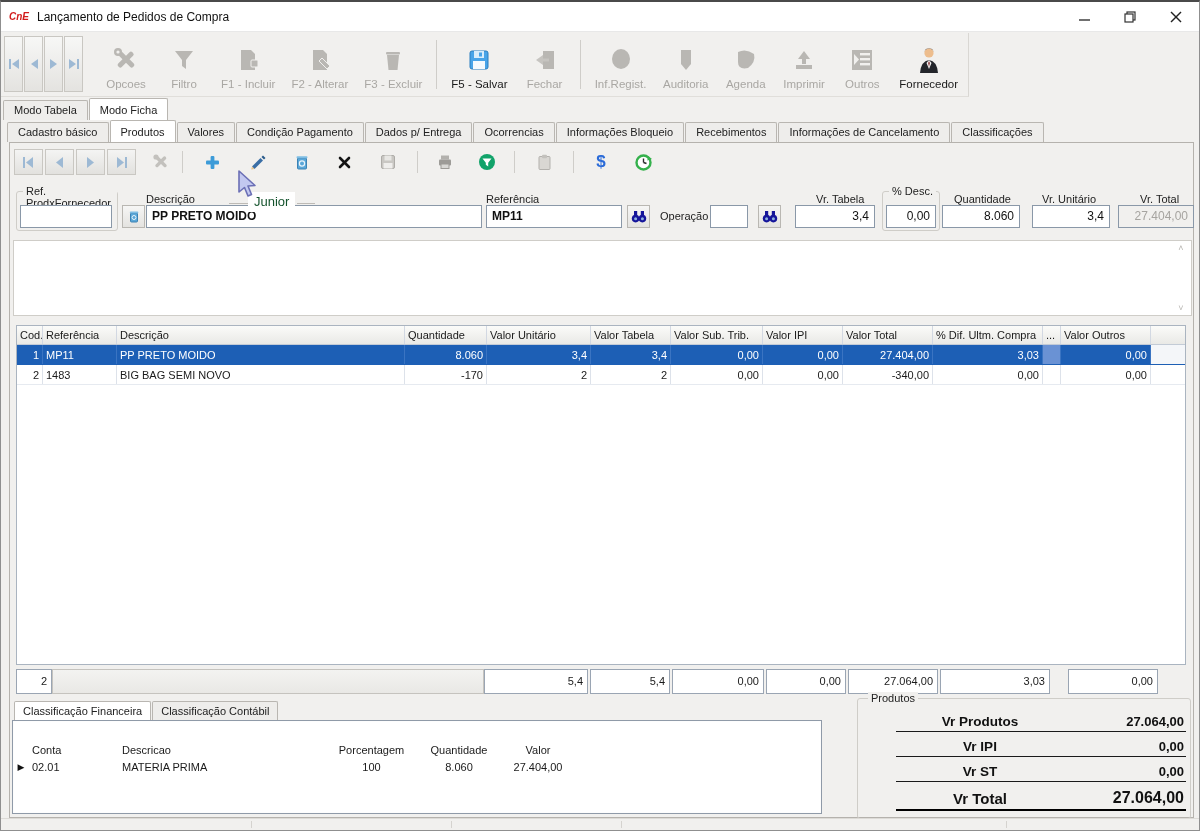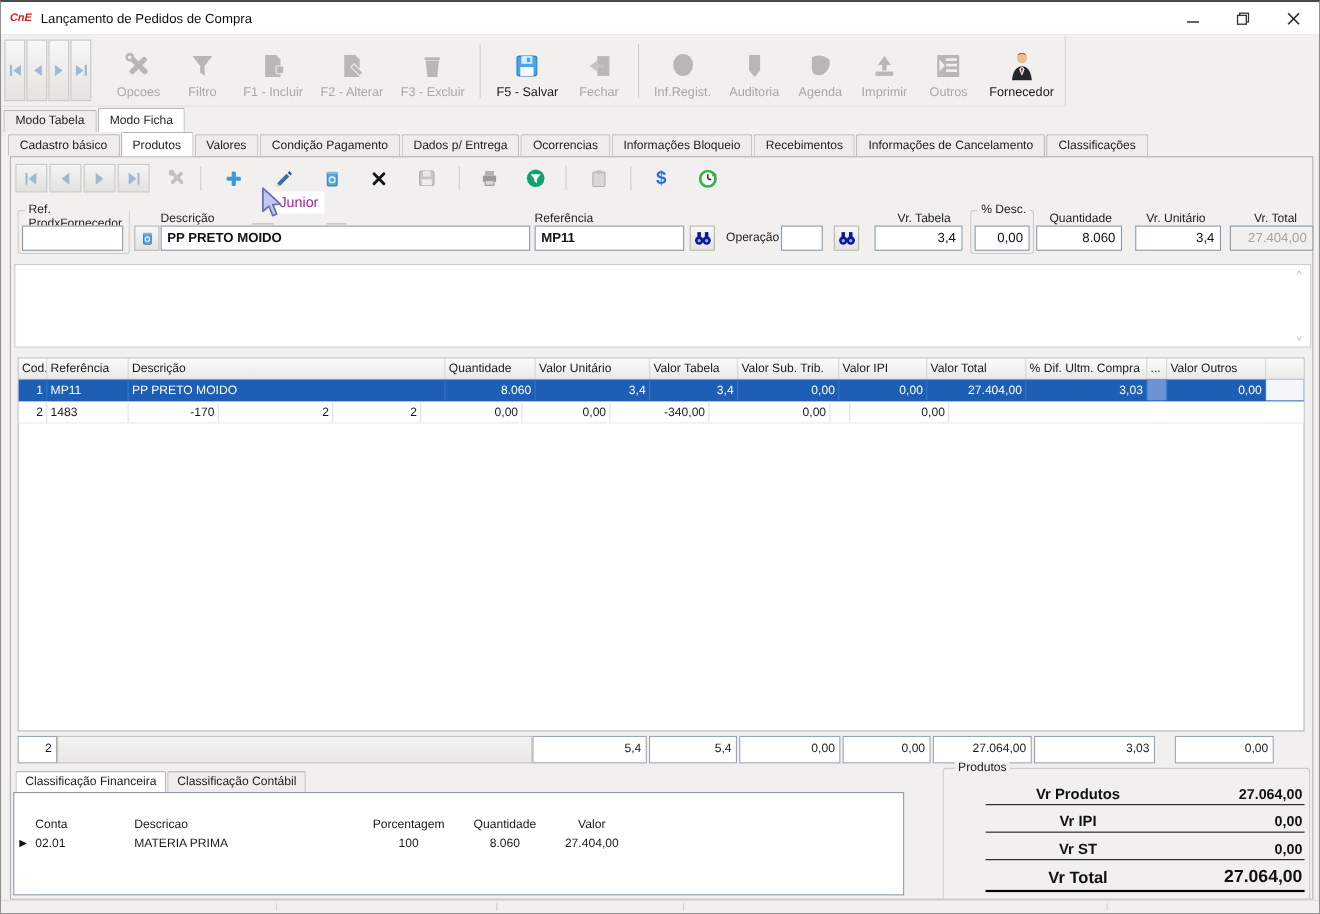--- a/index.html
+++ b/index.html
@@ -101,22 +101,22 @@
   .prow .pvalue { flex:1; text-align:right; font-size:13px; font-weight:bold; color:#111; padding-right:2px;}
   .prow.total { height:29px; border-bottom:2px solid #000; }
   .prow.total .plabel { font-size:15px; }
   .prow.total .pvalue { font-size:16px; }
   
   .statusbar { position:absolute; left:0; bottom:0; width:100%; height:12px; background:#f1f0ee;
     border-top:1px solid #dddbd7; }
   .statusbar i { position:absolute; top:2px; bottom:2px; width:1px; background:#d5d3cf; }
   
   .cursor { position:absolute; left:236px; top:168px; z-index:50; }
-  .tooltip { position:absolute; left:247px; top:172px; z-index:49; background:#fff;
-    color:#a21caf; font-size:13px; padding:2px 6px 3px 6px; }
+  .tooltip { position:absolute; left:247px; top:190px; z-index:49; background:#fff;
+    color:#14532d; font-size:13px; padding:2px 6px 3px 6px; }
   .tipline { position:absolute; top:201px; height:1px; background:#bdbab5; z-index:48;}
   .iconlabel { font-weight:bold; }
 </style>
 </head>
 <body>
 
 <div class="titlebar">
   <span class="applogo">CnE</span>
   <span class="apptitle">Lançamento de Pedidos de Compra</span>
   <div class="wincontrols">
@@ -537,20 +537,21 @@
       <div class="gcell r" style="width:90px;">27.404,00</div>
       <div class="gcell r" style="width:110px;">3,03</div>
       <div class="gcell dots" style="width:18px;"></div>
       <div class="gcell r" style="width:90px;">0,00</div>
       <div class="gcell" style="flex:1; border-right:none; background:#f4f6f9;"></div>
     </div>
 
     <div class="grow">
       <div class="gcell r" style="width:26px;">2</div>
       <div class="gcell" style="width:74px;">1483</div>
+      <div class="gcell" style="width:288px;">BIG BAG SEMI NOVO</div>
       <div class="gcell r" style="width:82px;">-170</div>
       <div class="gcell r" style="width:104px;">2</div>
       <div class="gcell r" style="width:80px;">2</div>
       <div class="gcell r" style="width:92px;">0,00</div>
       <div class="gcell r" style="width:80px;">0,00</div>
       <div class="gcell r" style="width:90px;">-340,00</div>
       <div class="gcell r" style="width:110px;">0,00</div>
       <div class="gcell" style="width:18px;"></div>
       <div class="gcell r" style="width:90px;">0,00</div>
       <div class="gcell" style="flex:1; border-right:none;"></div>

